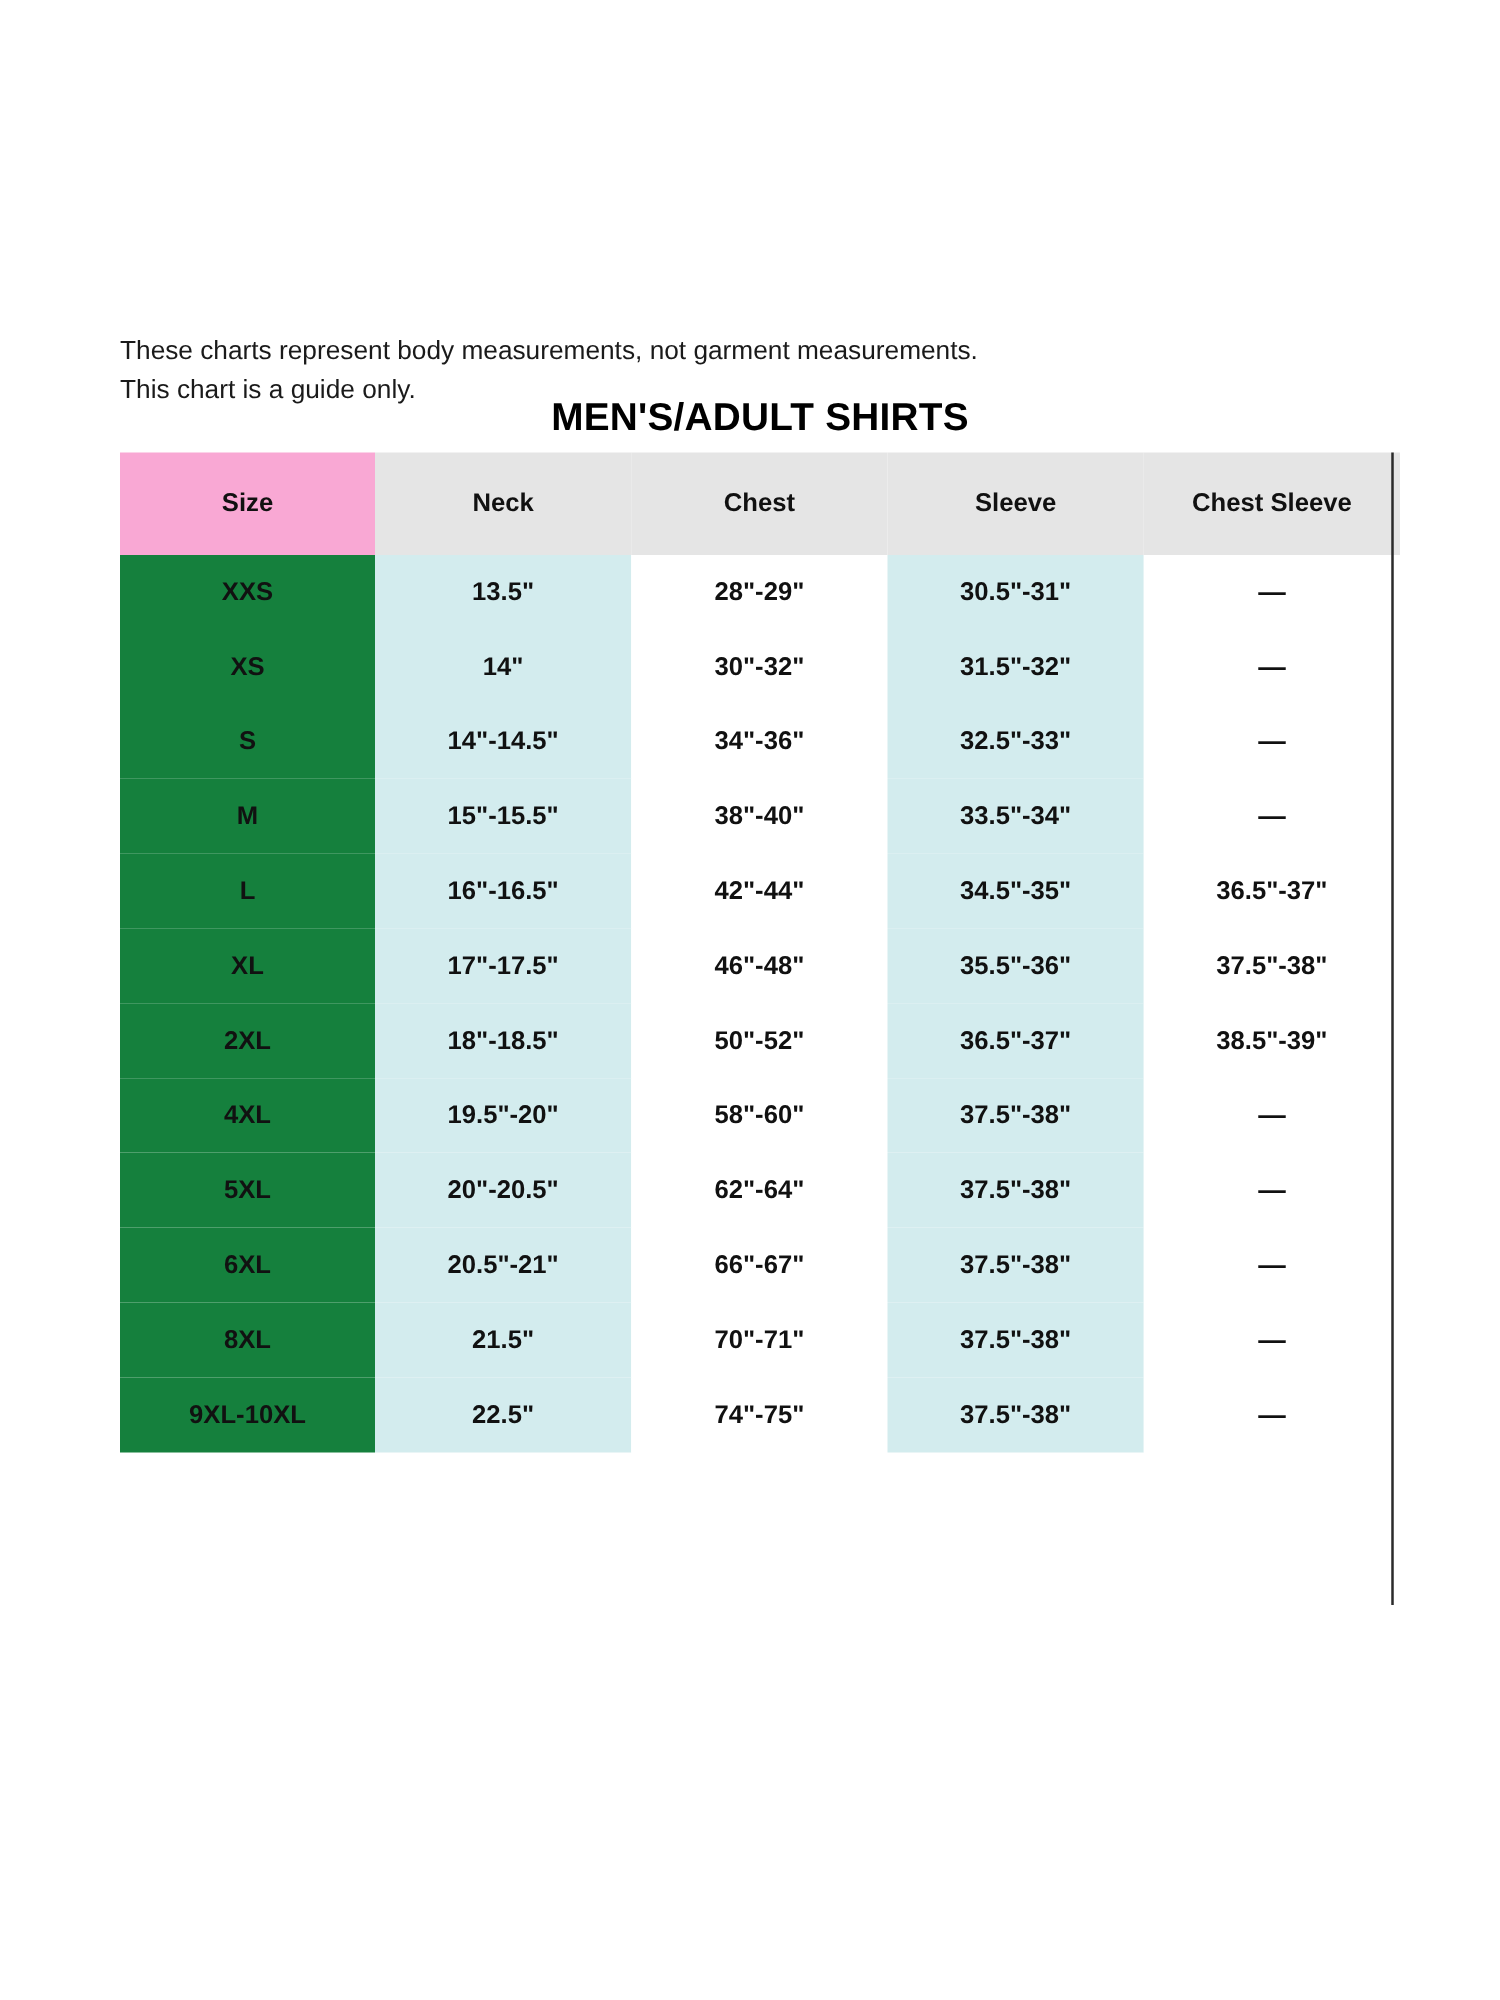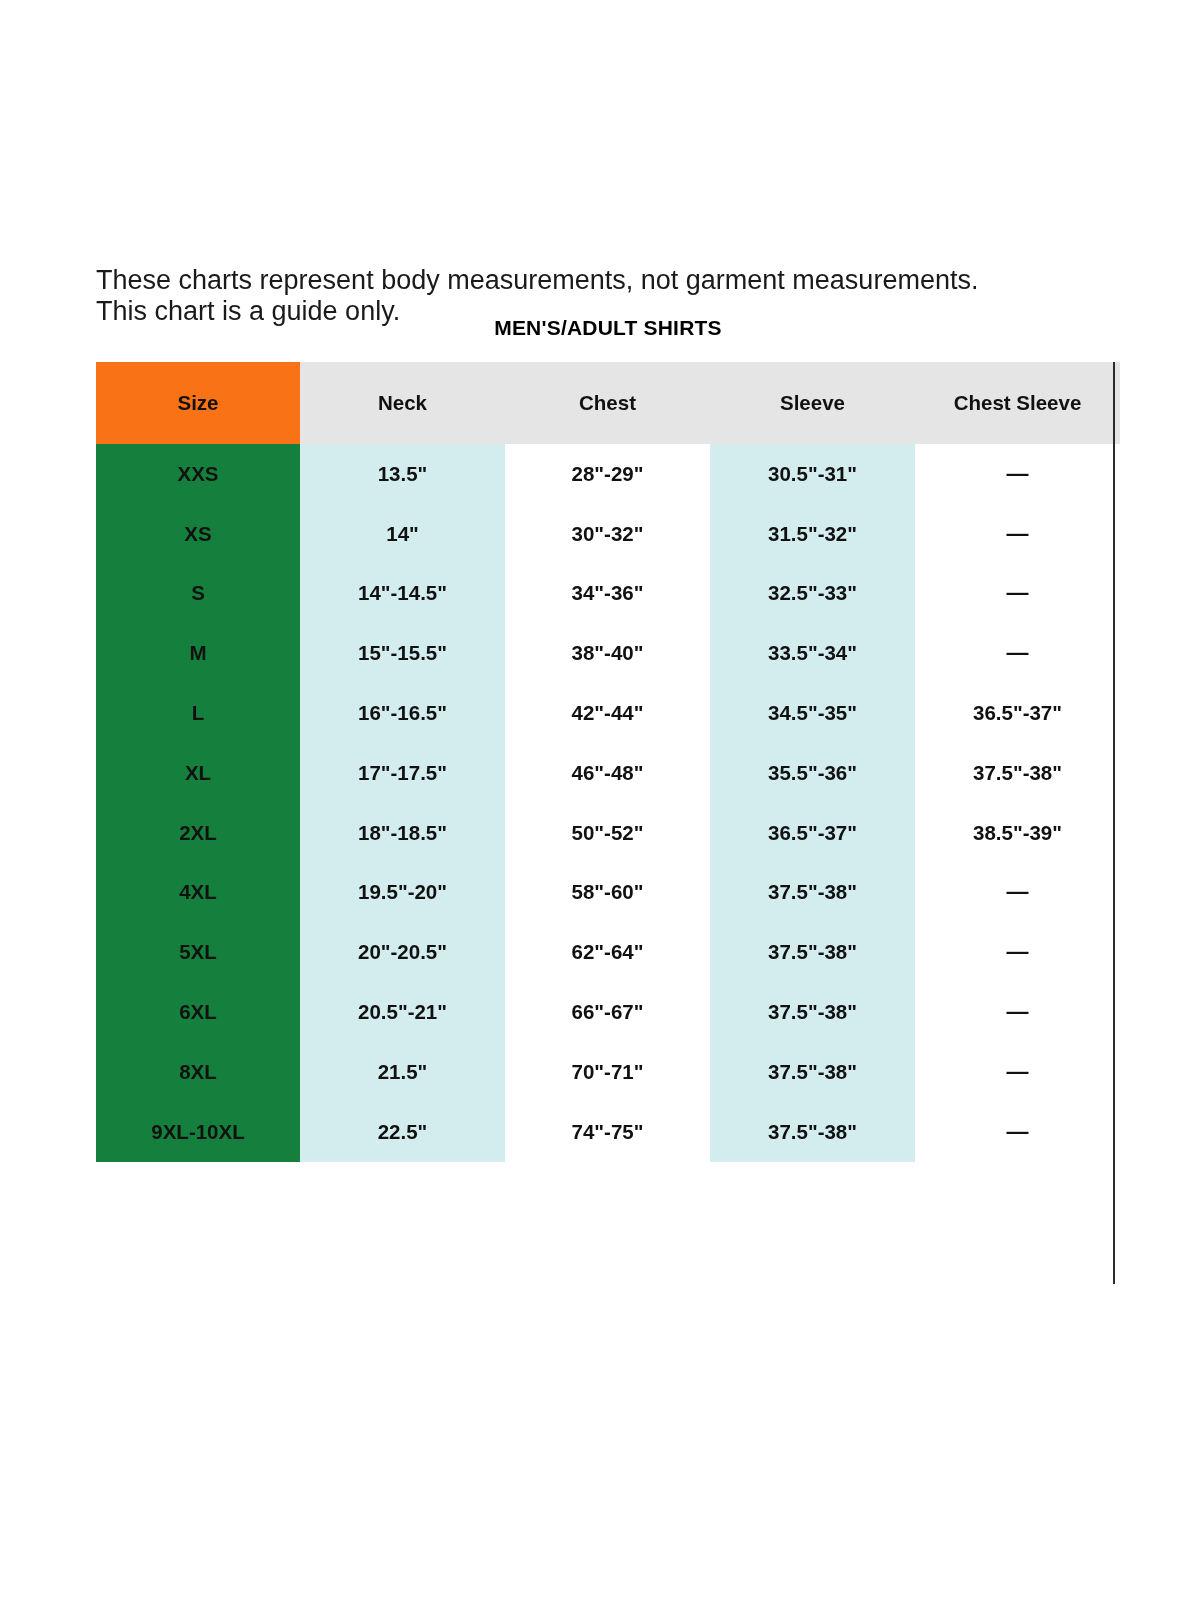--- a/index.html
+++ b/index.html
@@ -19,34 +19,34 @@
     position: absolute;
     left: 0; top: 0;
     width: 1200px;
     height: 1600px;
   }
   .note {
     position: absolute;
     left: 96px;
     top: 265px;
     width: 900px;
-    font-size: 27px;
+    font-size: 21px;
     line-height: 31px;
     color: #1a1a1a;
     font-weight: 400;
   }
   .note div { white-space: nowrap; }
 
   .title {
     position: absolute;
     left: 96px;
     top: 316px;
     width: 1024px;
     text-align: center;
-    font-size: 21px;
+    font-size: 31px;
     font-weight: bold;
     letter-spacing: 0.2px;
     color: #000;
   }
 
   .table-wrap {
     position: absolute;
     left: 96px;
     top: 362px;
     width: 1024px;
@@ -72,21 +72,21 @@
   col.c2 { width: 205px; }
   col.c3 { width: 205px; }
   col.c4 { width: 205px; }
 
   thead th {
     height: 82px;
     background: #e5e5e5;
     font-size: 21px;
     font-weight: bold;
   }
-  thead th.h0 { background: #f97316; text-align: center; }
+  thead th.h0 { background: #f9a8d4; text-align: center; }
 
   tbody td {
     height: 59.8px;
   }
   tbody td.size-col {
     background: #15803d;
   }
   tbody td.band {
     background: #d3ecee;
   }

